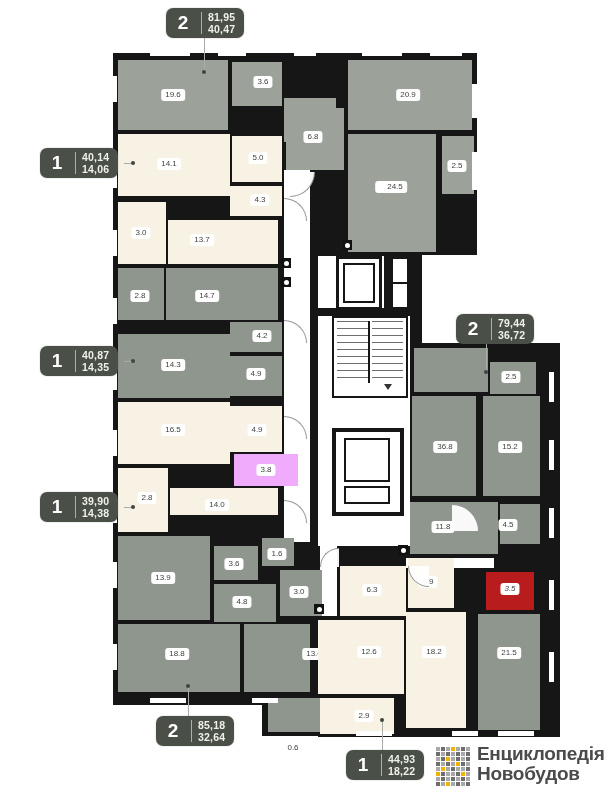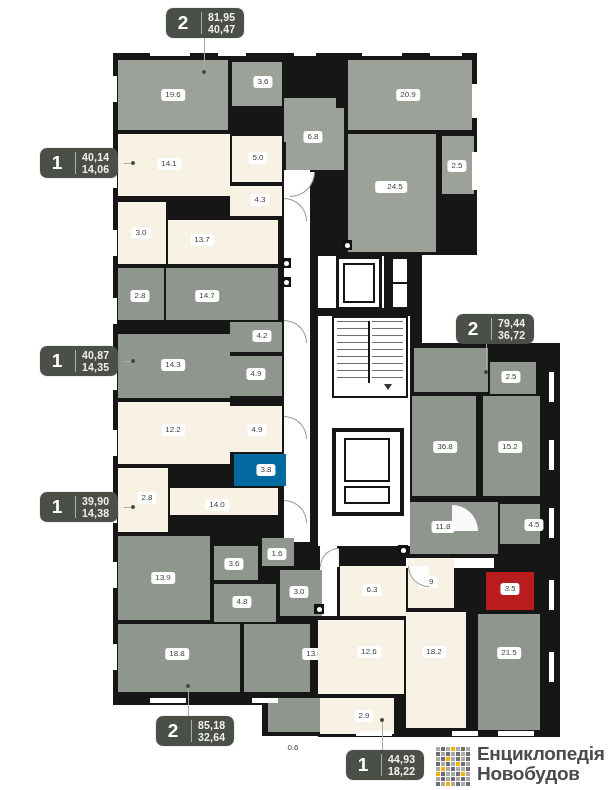--- a/index.html
+++ b/index.html
@@ -157,26 +157,26 @@
     <div class="abs room" style="left: 230px; top: 322px; width: 52px; height: 30px; background: rgb(143, 150, 141);">
       <div class="abs pill" style="left: 32px; top: 14px;">4.2</div>
     </div>
     <div class="abs room" style="left: 118px; top: 334px; width: 112px; height: 64px; background: rgb(143, 150, 141);">
       <div class="abs pill" style="left: 55px; top: 31px;">14.3</div>
     </div>
     <div class="abs room" style="left: 230px; top: 356px; width: 52px; height: 40px; background: rgb(143, 150, 141);">
       <div class="abs pill" style="left: 26px; top: 18px;">4.9</div>
     </div>
     <div class="abs room" style="left: 118px; top: 402px; width: 112px; height: 62px; background: rgb(247, 242, 228);">
-      <div class="abs pill" style="left: 55px; top: 28px;">12.2</div>
+      <div class="abs pill" style="left: 55px; top: 28px;">16.5</div>
     </div>
     <div class="abs room" style="left: 230px; top: 406px; width: 52px; height: 46px; background: rgb(247, 242, 228);">
       <div class="abs pill" style="left: 27px; top: 24px;">4.9</div>
     </div>
-    <div class="abs room" style="left: 234px; top: 454px; width: 52px; height: 32px; background: #0369a1;">
+    <div class="abs room" style="left: 234px; top: 454px; width: 64px; height: 32px; background: #f0abfc;">
       <div class="abs pill" style="left: 32px; top: 16px;">3.8</div>
     </div>
     <div class="abs room" style="left: 118px; top: 468px; width: 50px; height: 64px; background: rgb(247, 242, 228);">
       <div class="abs pill" style="left: 29px; top: 30px;">2.8</div>
     </div>
     <div class="abs room" style="left: 170px; top: 488px; width: 108px; height: 27px; background: rgb(247, 242, 228);">
       <div class="abs pill" style="left: 47px; top: 17px;">14.0</div>
     </div>
     <div class="abs room" style="left: 118px; top: 536px; width: 92px; height: 84px; background: rgb(143, 150, 141);">
       <div class="abs pill" style="left: 45px; top: 42px;">13.9</div>
@@ -224,21 +224,21 @@
     <div class="abs room" style="left: 412px; top: 396px; width: 64px; height: 100px; background: rgb(143, 150, 141);">
       <div class="abs pill" style="left: 33px; top: 51px;">36.8</div>
     </div>
     <div class="abs room" style="left: 483px; top: 396px; width: 57px; height: 100px; background: rgb(143, 150, 141);">
       <div class="abs pill" style="left: 27px; top: 51px;">15.2</div>
     </div>
     <div class="abs room" style="left: 410px; top: 502px; width: 88px; height: 52px; background: rgb(143, 150, 141);">
       <div class="abs pill" style="left: 33px; top: 25px;">11.8</div>
     </div>
     <div class="abs room" style="left: 500px; top: 504px; width: 40px; height: 40px; background: rgb(143, 150, 141);">
-      <div class="abs pill" style="left: 34px; top: 21px;">4.5</div>
+      <div class="abs pill" style="left: 8px; top: 21px;">4.5</div>
     </div>
     <div class="abs room" style="left: 486px; top: 572px; width: 48px; height: 38px; background: #b91c1c; font-style: italic;">
       <div class="abs pill" style="left: 24px; top: 17px;">3.5</div>
     </div>
     <div class="abs room" style="left: 478px; top: 614px; width: 62px; height: 116px; background: rgb(143, 150, 141);">
       <div class="abs pill" style="left: 31px; top: 39px;">21.5</div>
     </div>
     <div class="abs door" style="left: 284px; top: 198px; width: 22px; height: 22px; transform: rotate(90deg);"></div>
     <div class="abs door" style="left: 284px; top: 320px; width: 22px; height: 22px; transform: rotate(90deg);"></div>
     <div class="abs door" style="left: 284px; top: 416px; width: 22px; height: 22px; transform: rotate(90deg);"></div>

